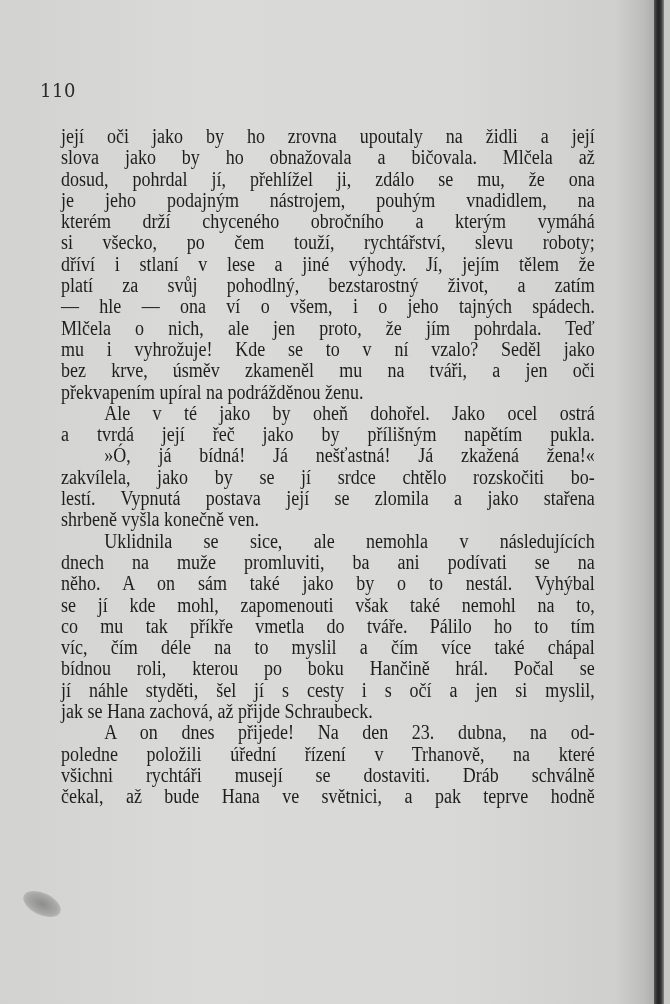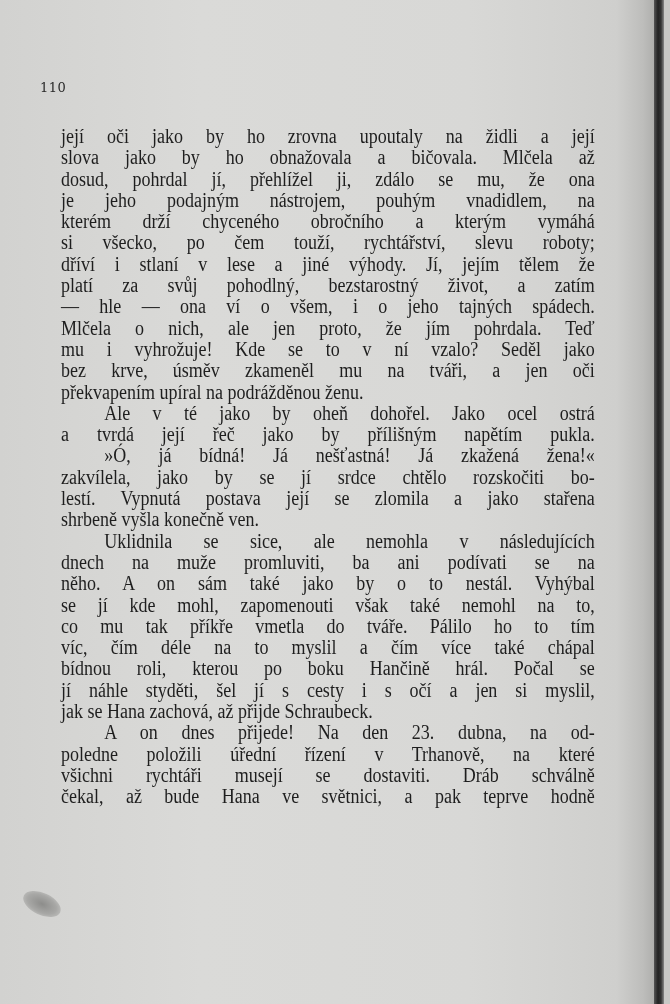--- a/index.html
+++ b/index.html
@@ -16,21 +16,21 @@
   .spine {
     position: absolute; top: 0; right: 6px; width: 10px; height: 1004px;
     background: linear-gradient(90deg, #555 0%, #222 40%, #333 70%, #888 100%);
   }
   .spine-edge {
     position: absolute; top: 0; right: 0; width: 6px; height: 1004px;
     background: #c8c8c6;
   }
   .page-number {
     position: absolute; left: 40px; top: 80px;
-    font-size: 13px; color: #2a2a2a; letter-spacing: 0.5px;
+    font-size: 18px; color: #2a2a2a; letter-spacing: 0.5px;
   }
   .text-block {
     position: absolute; left: 61px; top: 126px; width: 534px;
     font-family: "Liberation Serif", "DejaVu Serif", serif;
     font-size: 20px; line-height: 21.3px; color: #1e1e1e;
     transform: scaleX(0.9); transform-origin: left top;
   }
   .line {
     white-space: nowrap;
     display: block;

